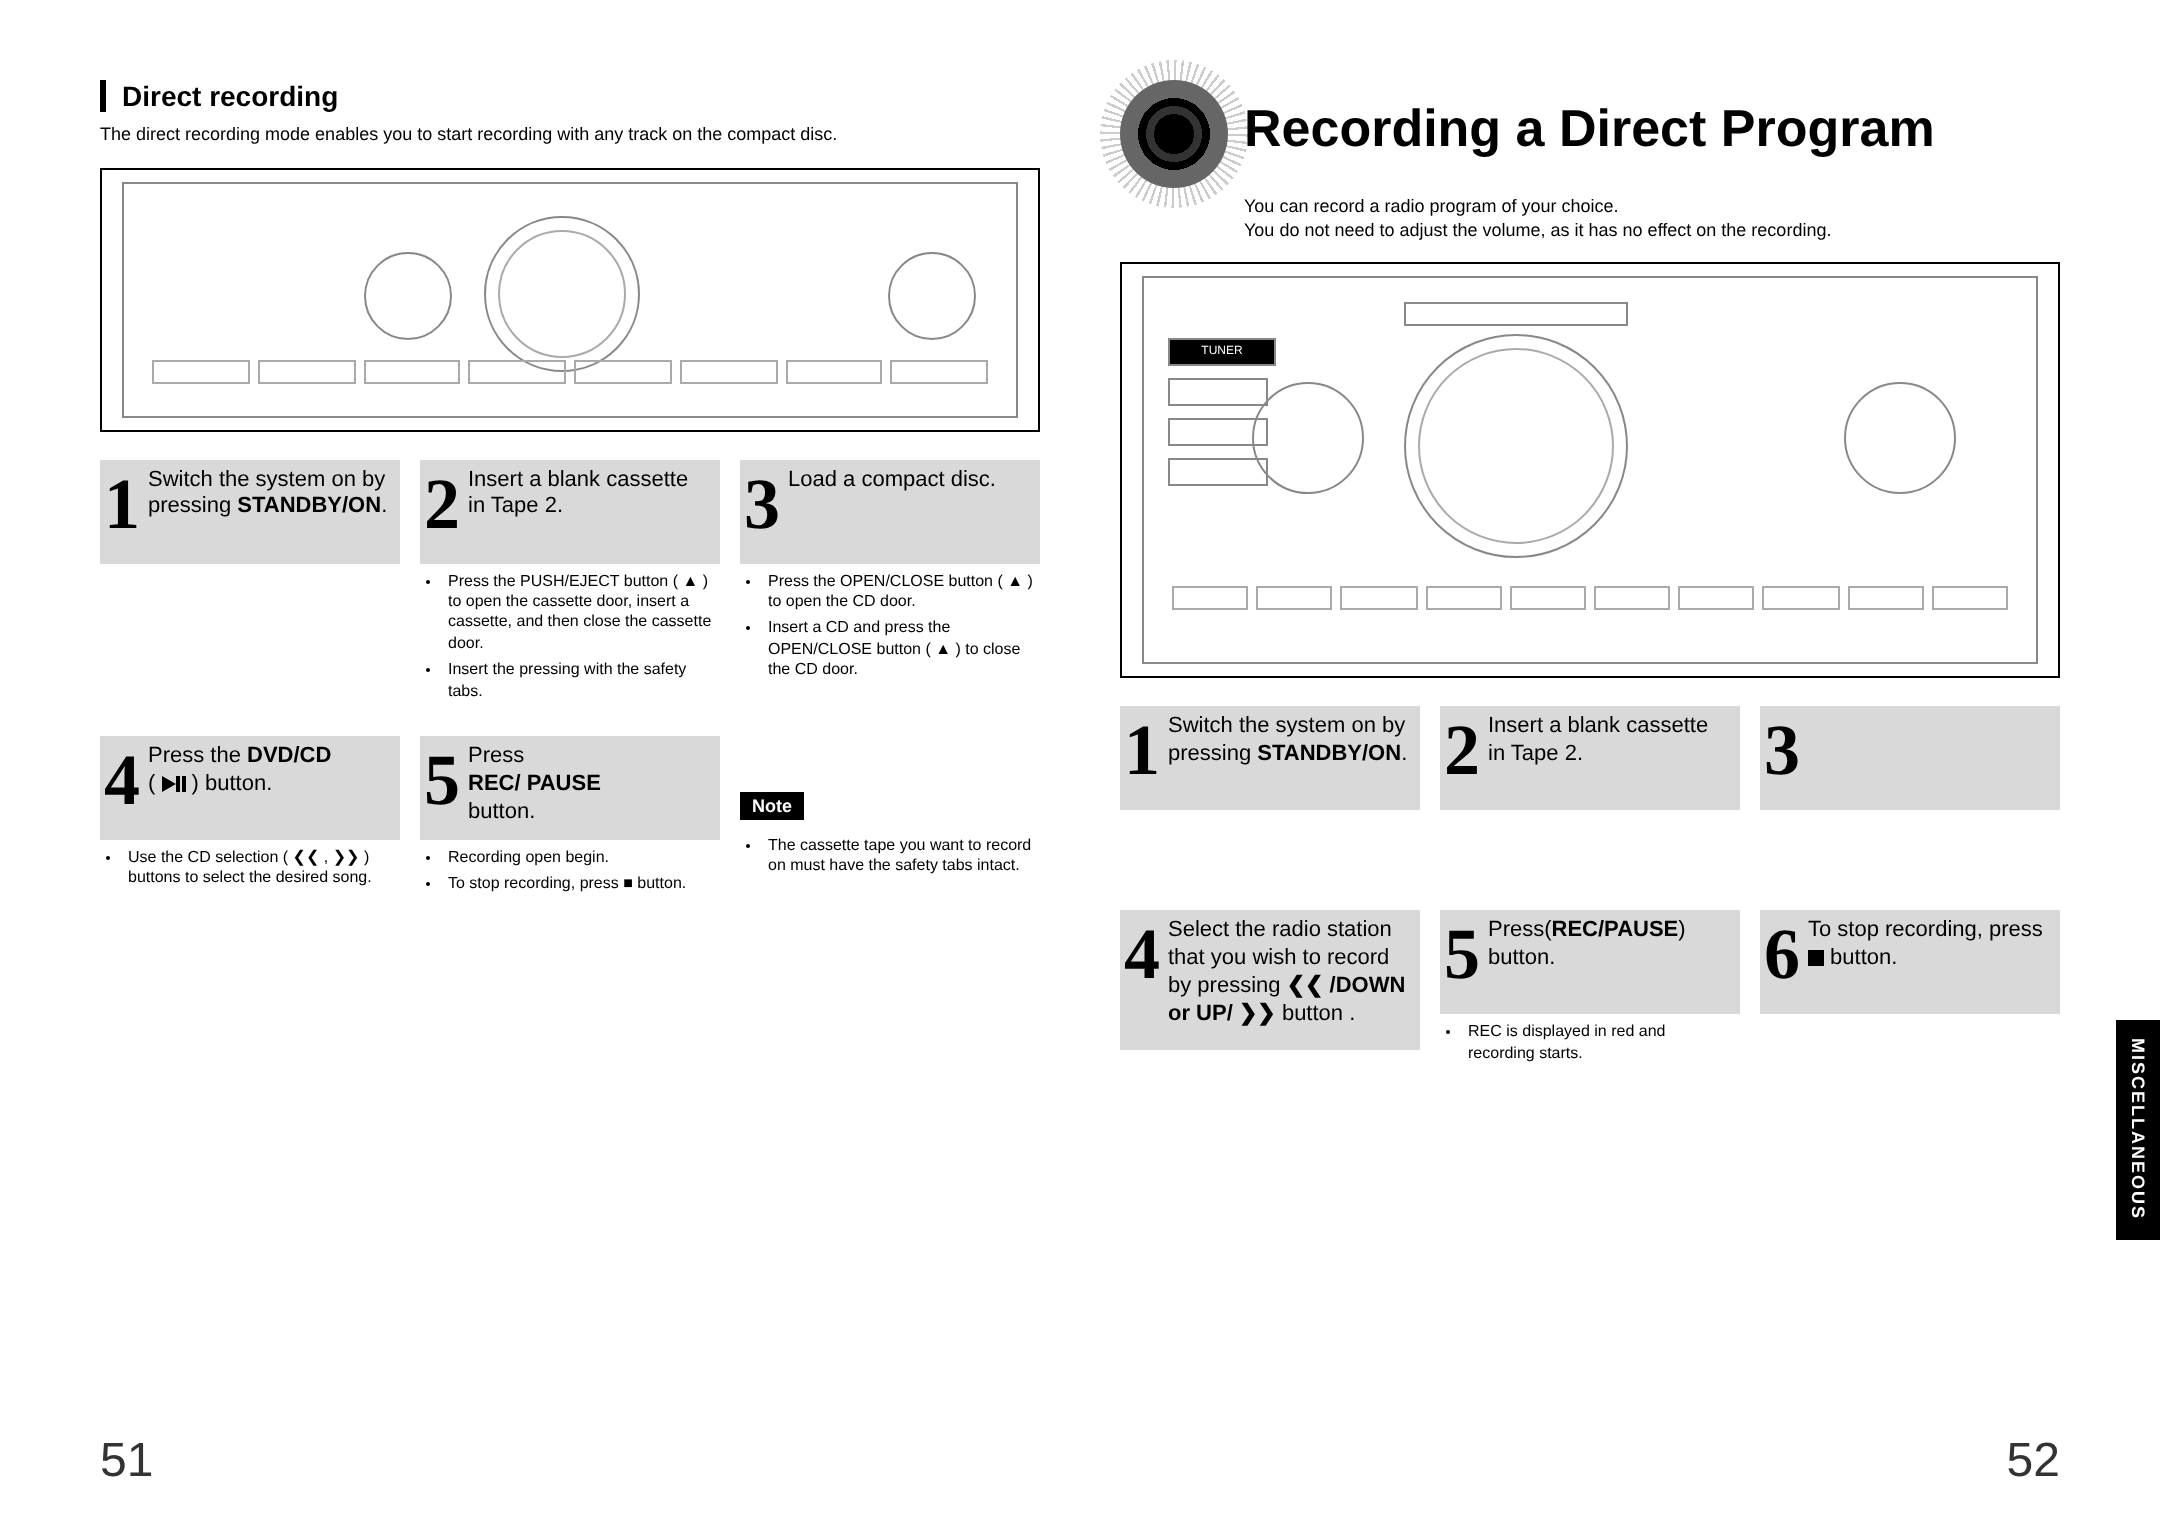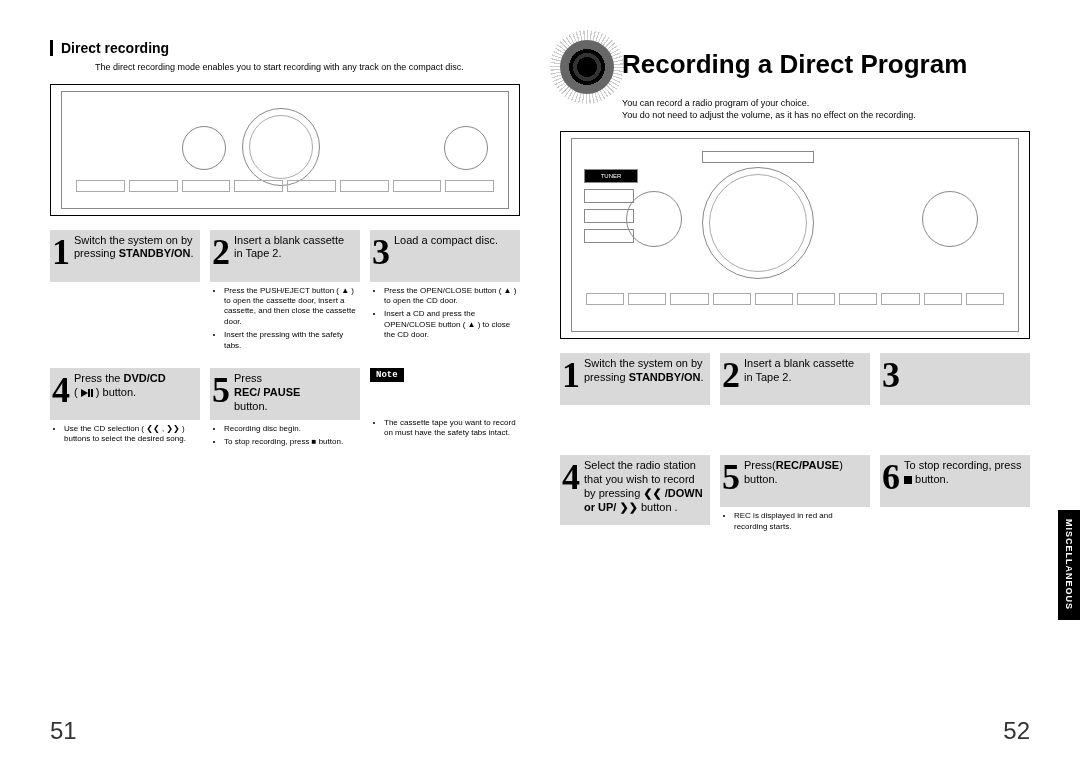--- a/index.html
+++ b/index.html
@@ -30,21 +30,20 @@
     font-size: 14px;
     font-weight: bold;
     border-left: 3px solid #000;
     padding-left: 8px;
     margin-bottom: 6px;
   }
   .sect-desc {
     font-size: 9px;
     margin-bottom: 10px;
     line-height: 1.3;
-    margin-left: 45px;
   }
   .device-img {
     border: 1px solid #000;
     height: 130px;
     position: relative;
     background: #fff;
     margin-bottom: 14px;
   }
   .device-img-r {
     height: 206px;
@@ -251,27 +250,27 @@
       </div>
       <div class="step-col">
         <div class="step-head">
           <div class="step-num">5</div>
           <div class="step-text">
             <span>Press </span><br><b>REC/ PAUSE</b><br>button.
           </div>
         </div>
         <div class="step-detail">
           <ul>
-            <li>Recording disc begin.</li>
+            <li>Recording open begin.</li>
             <li>To stop recording, press ■ button.</li>
           </ul>
         </div>
       </div>
       <div class="step-col">
-        <div style="height:46px; display:flex; align-items:flex-start;font-family:Liberation Mono, monospace;">
+        <div style="height:46px; display:flex; align-items:flex-end;">
           <span class="note-box">Note</span>
         </div>
         <div class="step-detail">
           <ul>
               <li>The cassette tape you want to record on must have the safety tabs intact.</li>
             </ul>
         </div>
       </div>
     </div>
 

